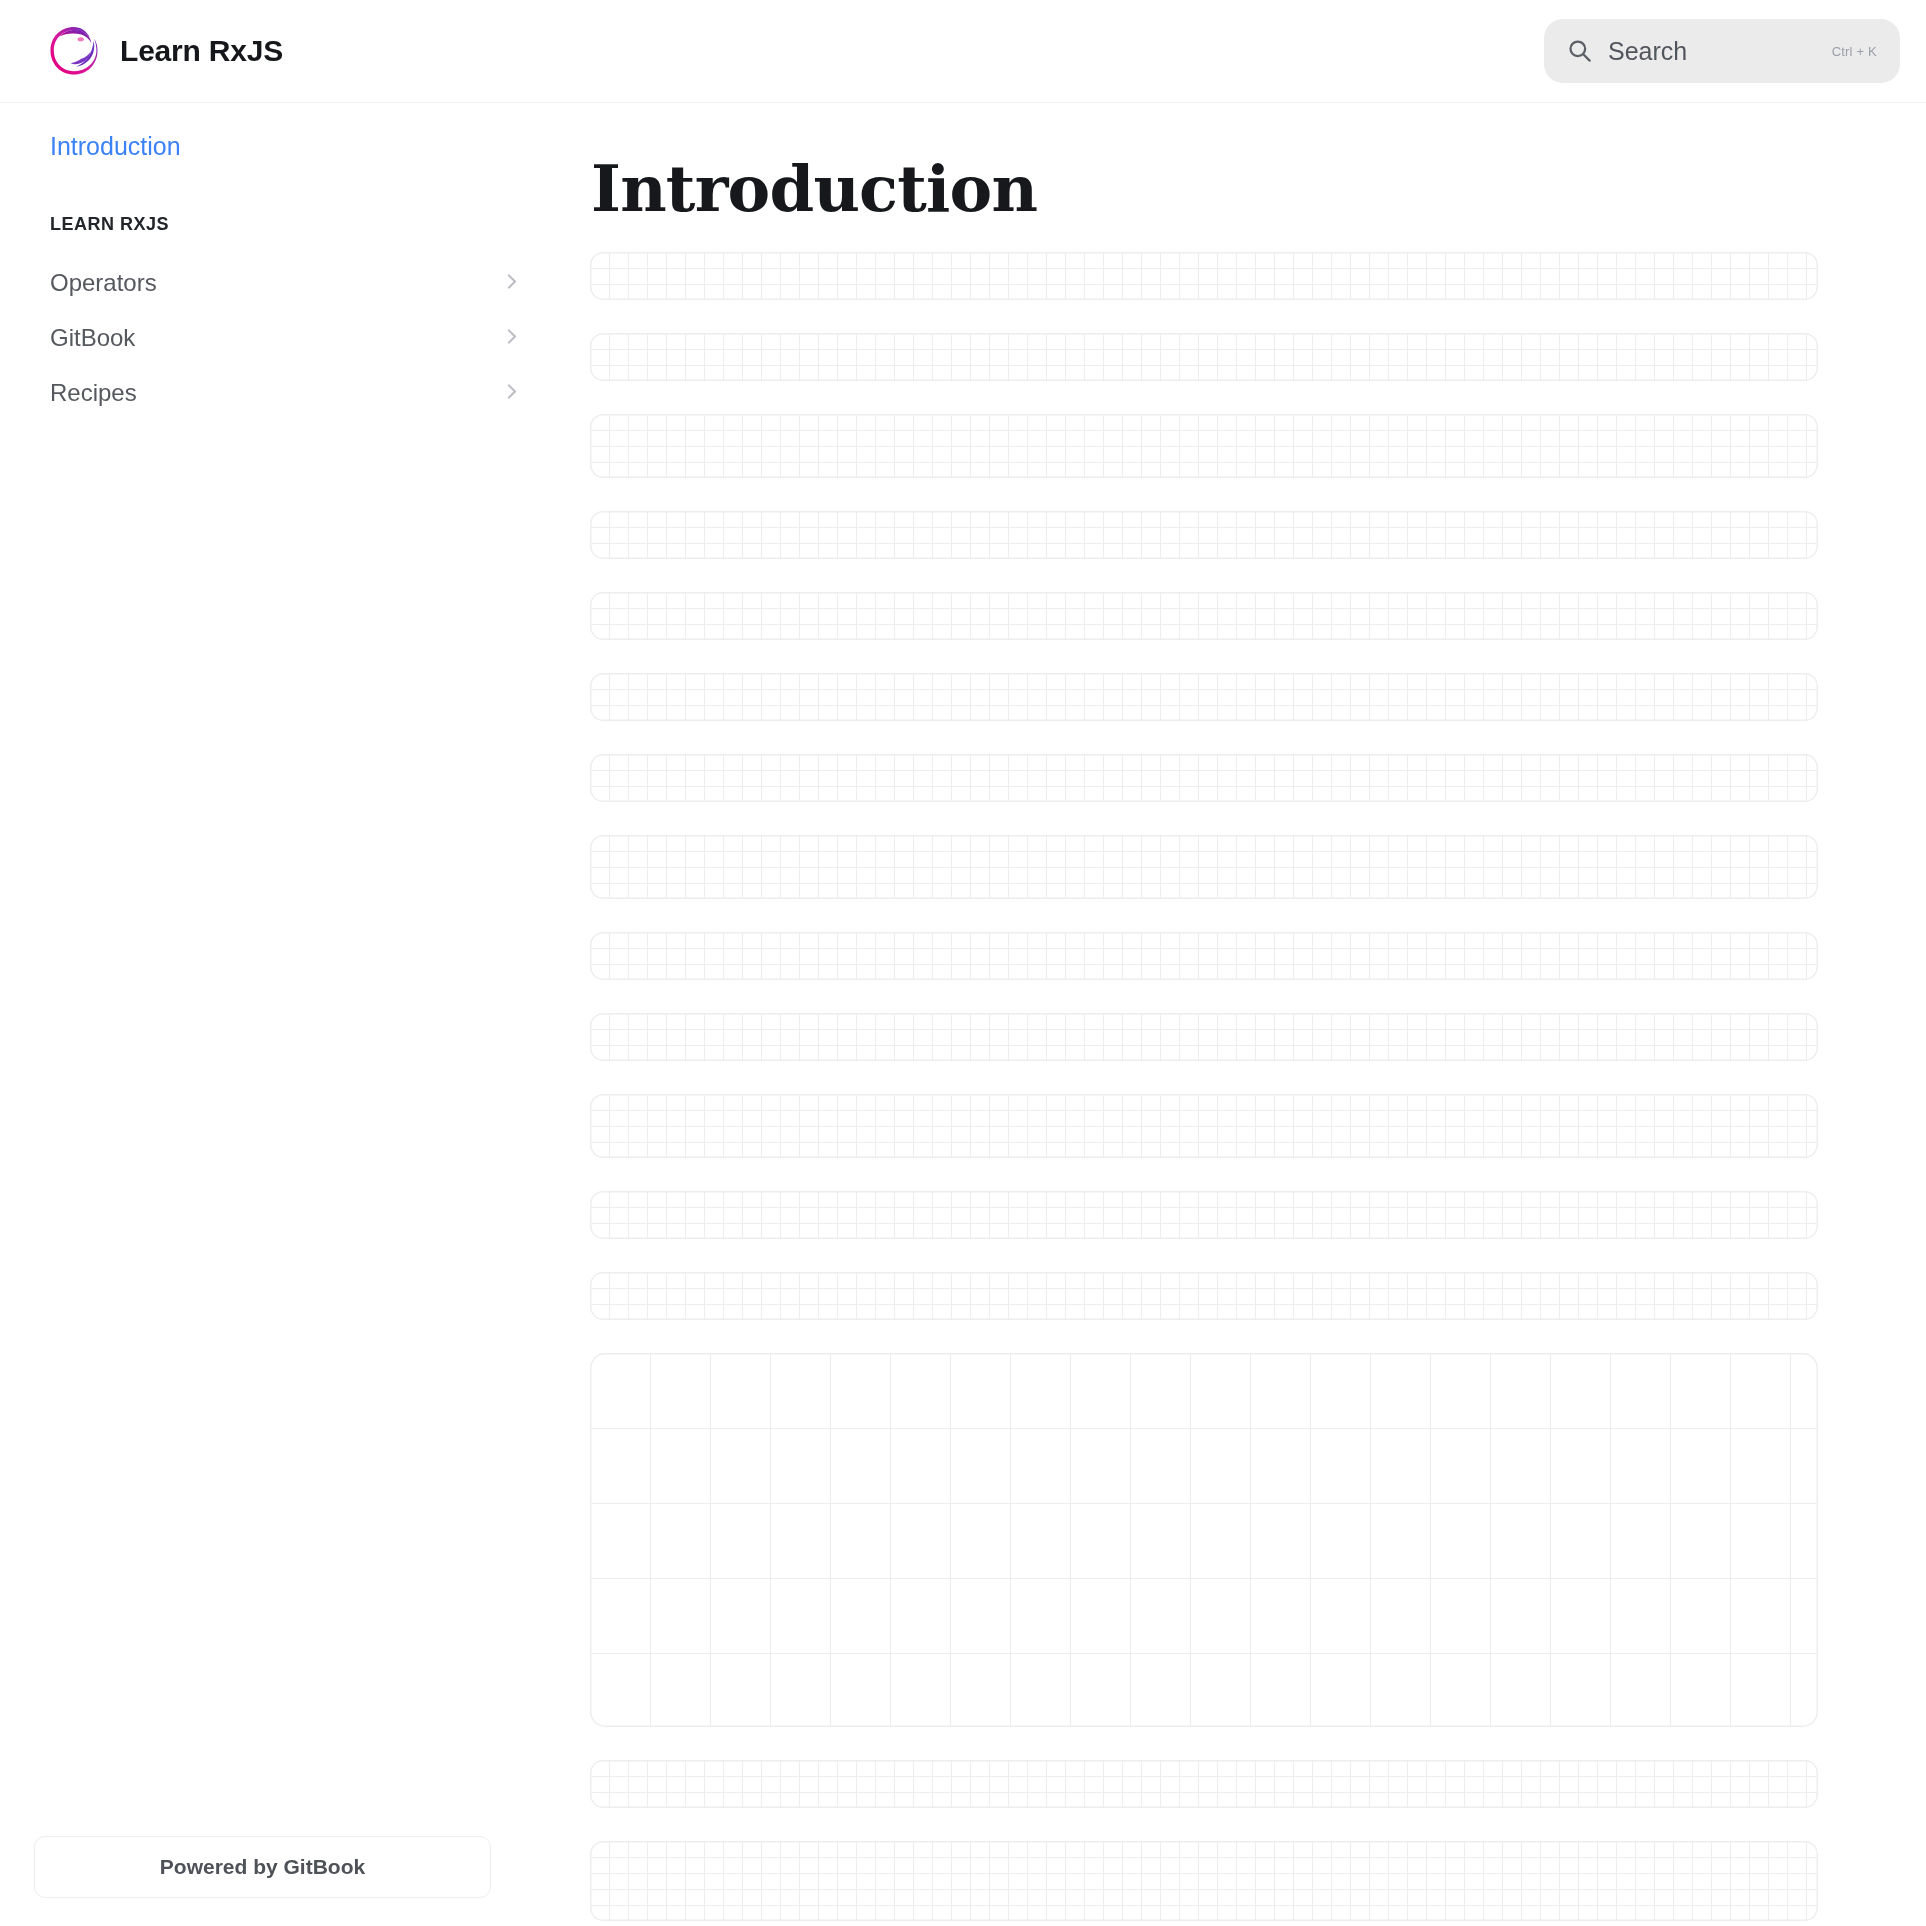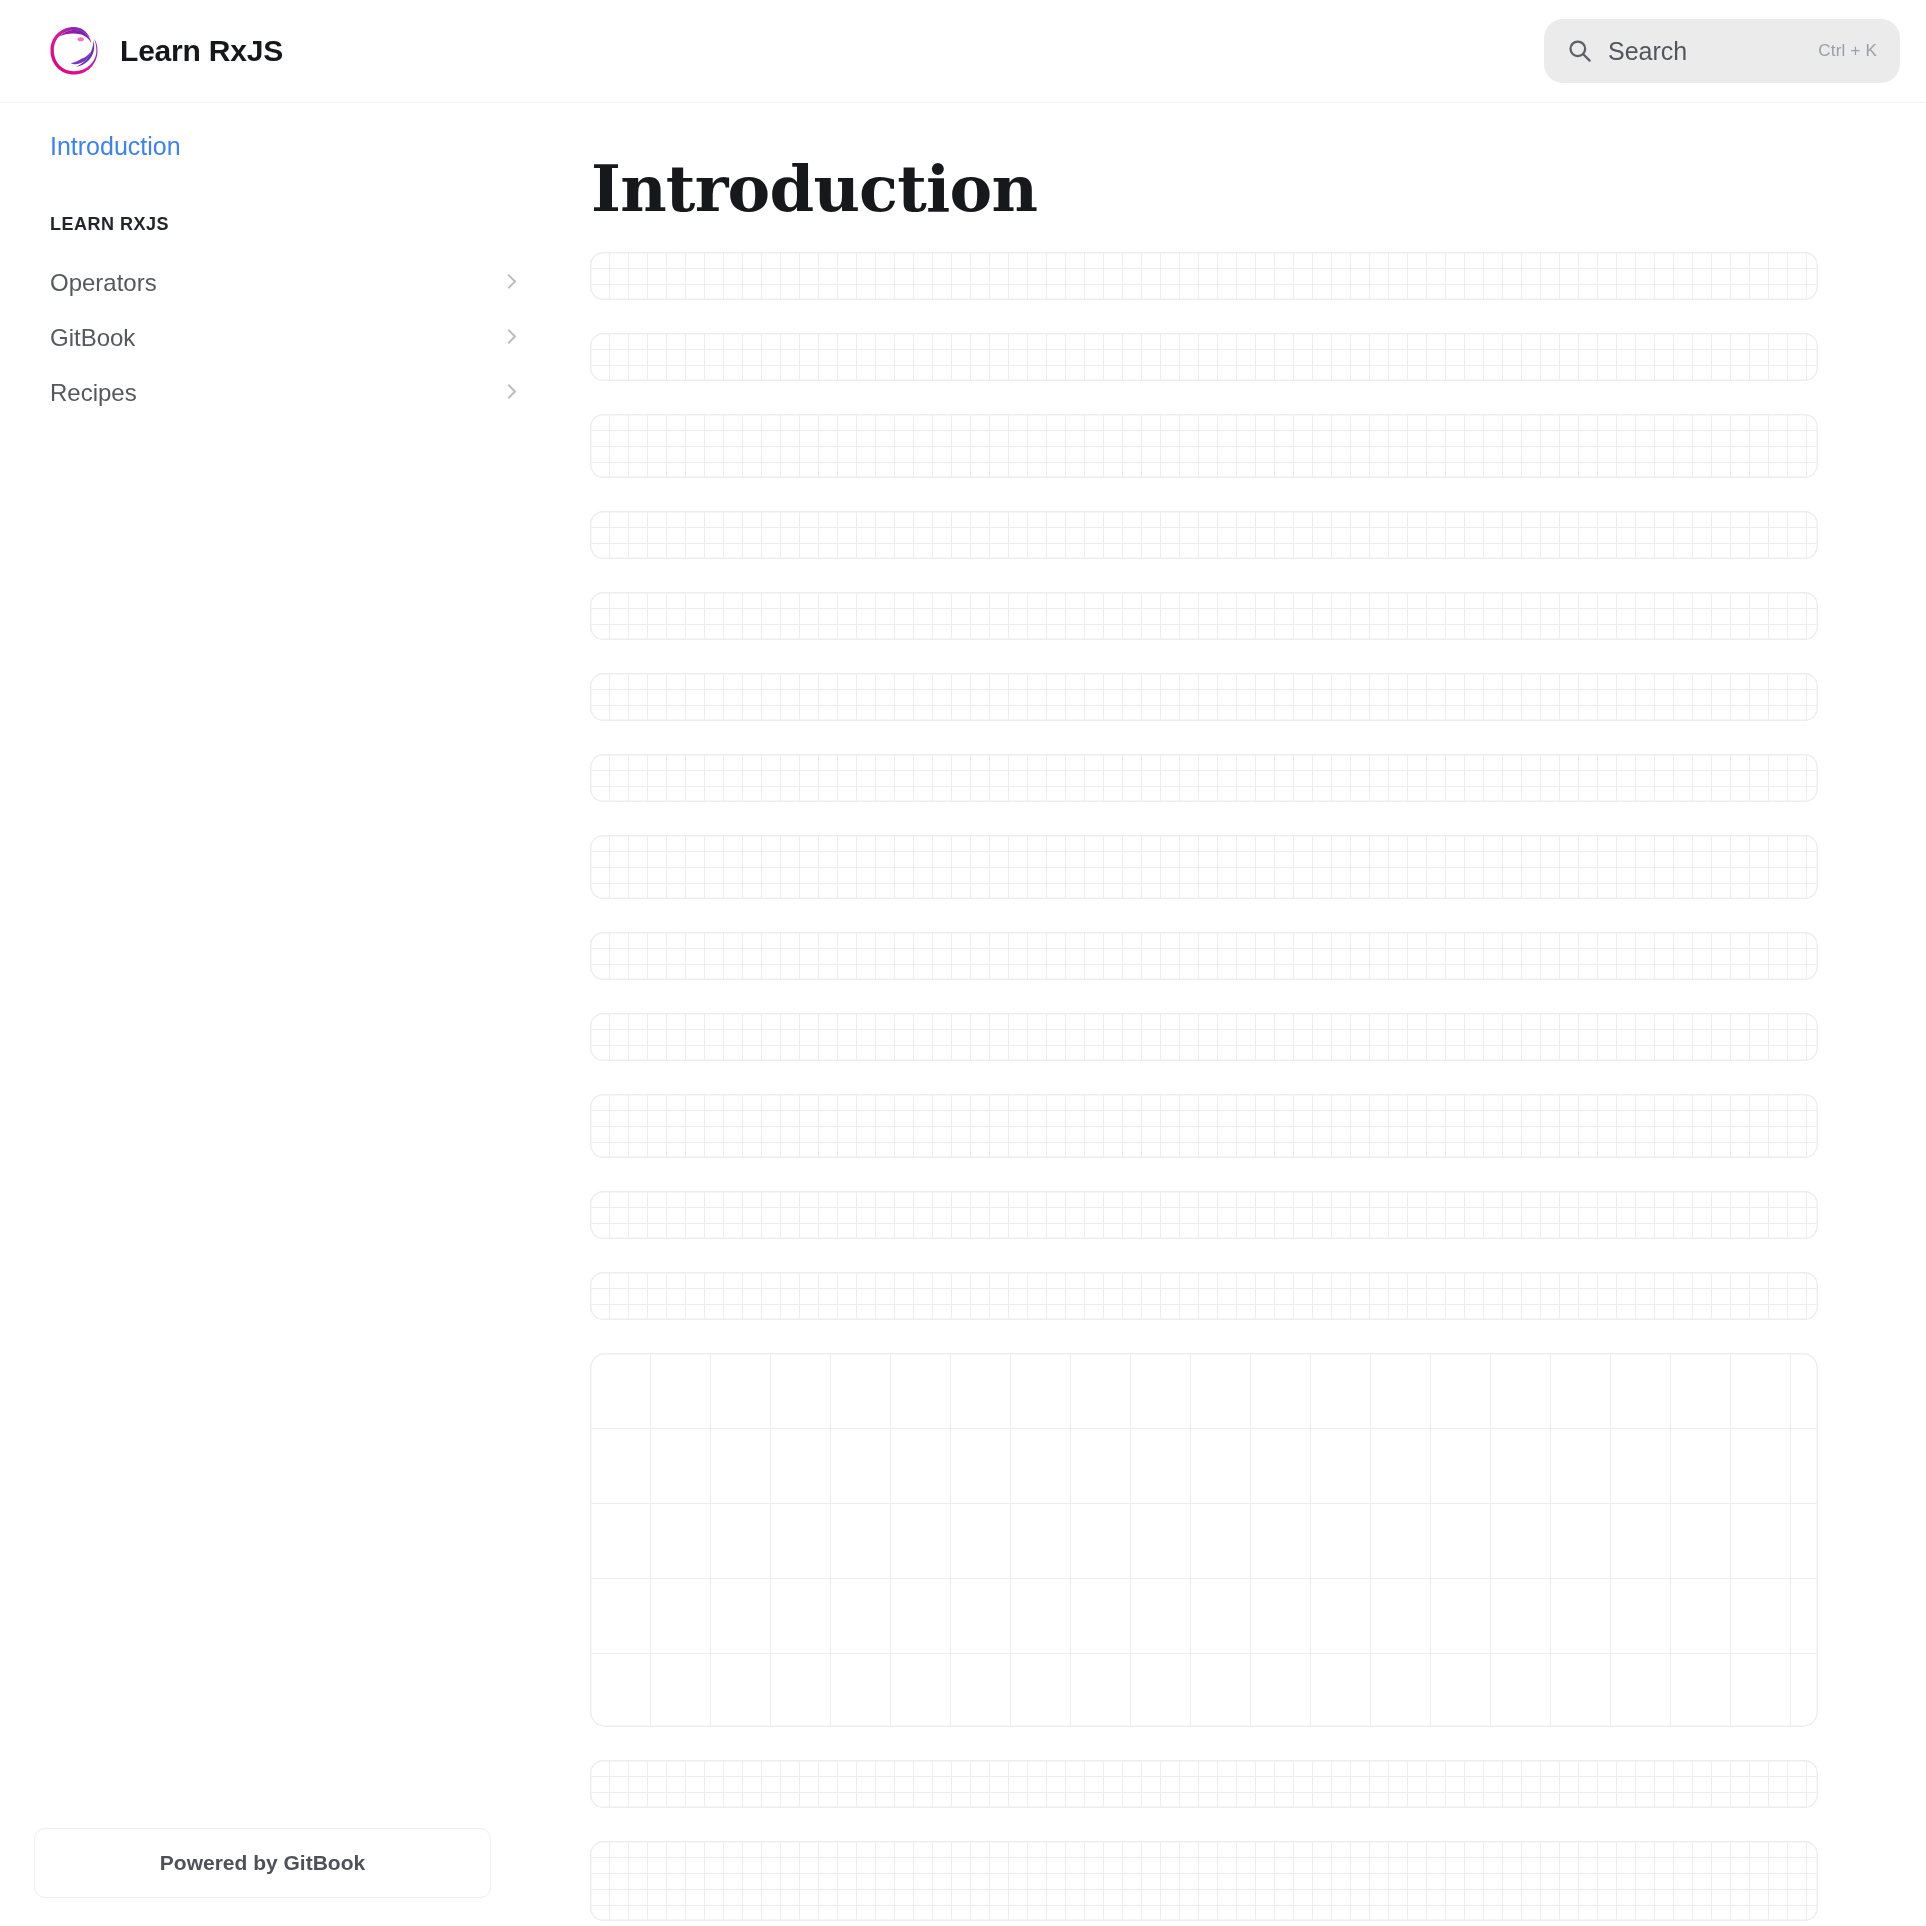--- a/index.html
+++ b/index.html
@@ -70,21 +70,21 @@
 
   .search-placeholder {
     margin-left: 15px;
     font-size: 25px;
     color: #52555c;
     flex: 1;
     white-space: nowrap;
   }
 
   .search-kbd {
-    font-size: 17px;
+    font-size: 13px;
     color: #9a9ea6;
     white-space: nowrap;
     letter-spacing: 0.2px;
   }
 
   
   .sidebar {
     position: absolute;
     top: 103px;
     left: 0;
@@ -141,21 +141,21 @@
     height: 21px;
     color: #b9bcc1;
     flex: 0 0 21px;
   }
 
   .footer-btn {
     position: absolute;
     left: 34px;
     bottom: 28px;
     width: 457px;
-    height: 70px;
+    height: 62px;
     border: 1.5px solid #eceef0;
     border-radius: 11px;
     background: #ffffff;
     display: flex;
     align-items: center;
     justify-content: center;
     cursor: pointer;
     text-align: center;
   }
 

